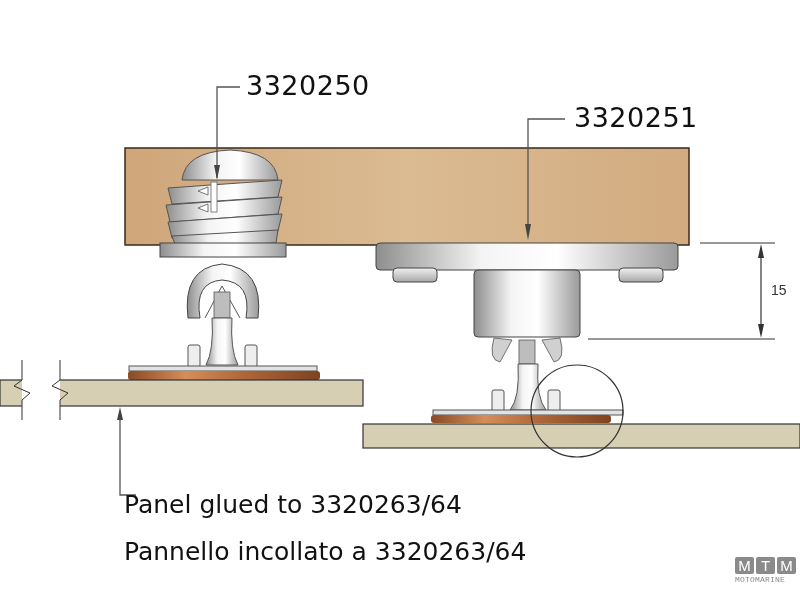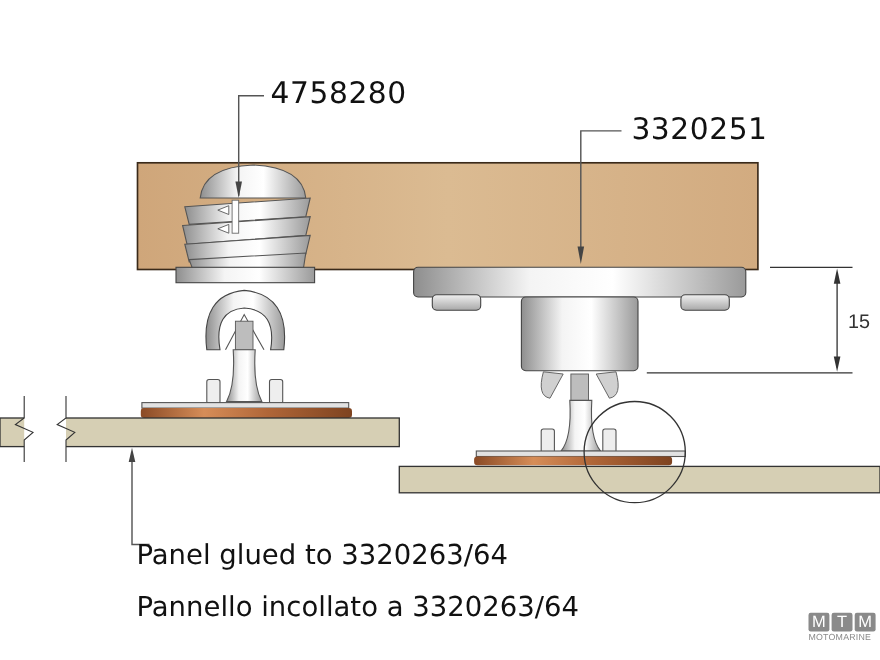--- a/index.html
+++ b/index.html
@@ -1,24 +1,24 @@
 <!DOCTYPE html>
 <html><head>
 <meta charset="utf-8">
 <style>
   html, body { margin:0; padding:0; background:#ffffff; }
   body { width:800px; height:600px; position:relative; overflow:hidden; font-family:"Liberation Sans", sans-serif; }
   .abs { position:absolute; }
   .label-code { position:absolute; font-family:"DejaVu Sans", sans-serif; font-size:27px; color:#111; letter-spacing:0.5px; }
   .caption { position:absolute; left:124px; font-family:"DejaVu Sans", sans-serif; font-size:25px; color:#111; line-height:30px; white-space:nowrap; }
-  .dim-text { position:absolute; font-family:"Liberation Sans", sans-serif; font-size:18px; color:#333; }
+  .dim-text { position:absolute; font-family:"Liberation Sans", sans-serif; font-size:14px; color:#333; }
   .logo { position:absolute; left:735px; top:557px; width:62px; }
   .logo .boxes { display:flex; gap:2px; }
   .logo .box { width:19px; height:17px; background:#8a8a8a; color:#fff; font-family:"Liberation Sans", sans-serif; font-size:15px; text-align:center; line-height:17px; border-radius:2px; }
-  .logo .name { font-family:Liberation Sans, sans-serif; font-size:8px; color:#8a8a8a; letter-spacing:0.2px; margin-top:1px; }
+  .logo .name { font-family:Liberation Mono, monospace; font-size:8px; color:#8a8a8a; letter-spacing:0.2px; margin-top:1px; }
 </style>
 </head>
 <body>
 
 <svg class="abs" style="left:0;top:0" width="800" height="600" viewBox="0 0 800 600">
   <defs>
     <linearGradient id="woodGrad" x1="0" y1="0" x2="1" y2="0">
       <stop offset="0" stop-color="#cfa67a"></stop>
       <stop offset="0.5" stop-color="#dbbb92"></stop>
       <stop offset="1" stop-color="#d2ab80"></stop>
@@ -109,21 +109,21 @@
 
   <g stroke="#333" stroke-width="1.2">
     <line x1="700" y1="243" x2="775" y2="243"></line>
     <line x1="588" y1="339" x2="775" y2="339"></line>
     <line x1="761" y1="248" x2="761" y2="334"></line>
   </g>
   <polygon points="758,258 764,258 761,244" fill="#333"></polygon>
   <polygon points="758,324 764,324 761,338" fill="#333"></polygon>
 </svg>
 
-<div class="label-code" style="left:246px;top:70px;">4758280</div>
+<div class="label-code" style="left:246px;top:70px;">3320250</div>
 <div class="label-code" style="left:574px;top:102px;text-align:right;">3320251</div>
 <div class="dim-text" style="left:771px;top:282px;">15</div>
 
 <div class="caption" style="top:474px;margin-top:16px;">Panel glued to 3320263/64</div>
 <div class="caption" style="top:505px;margin-top:32px;">Pannello incollato a 3320263/64</div>
 
 <div class="logo">
   <div class="boxes">
     <div class="box">M</div>
     <div class="box">T</div>

